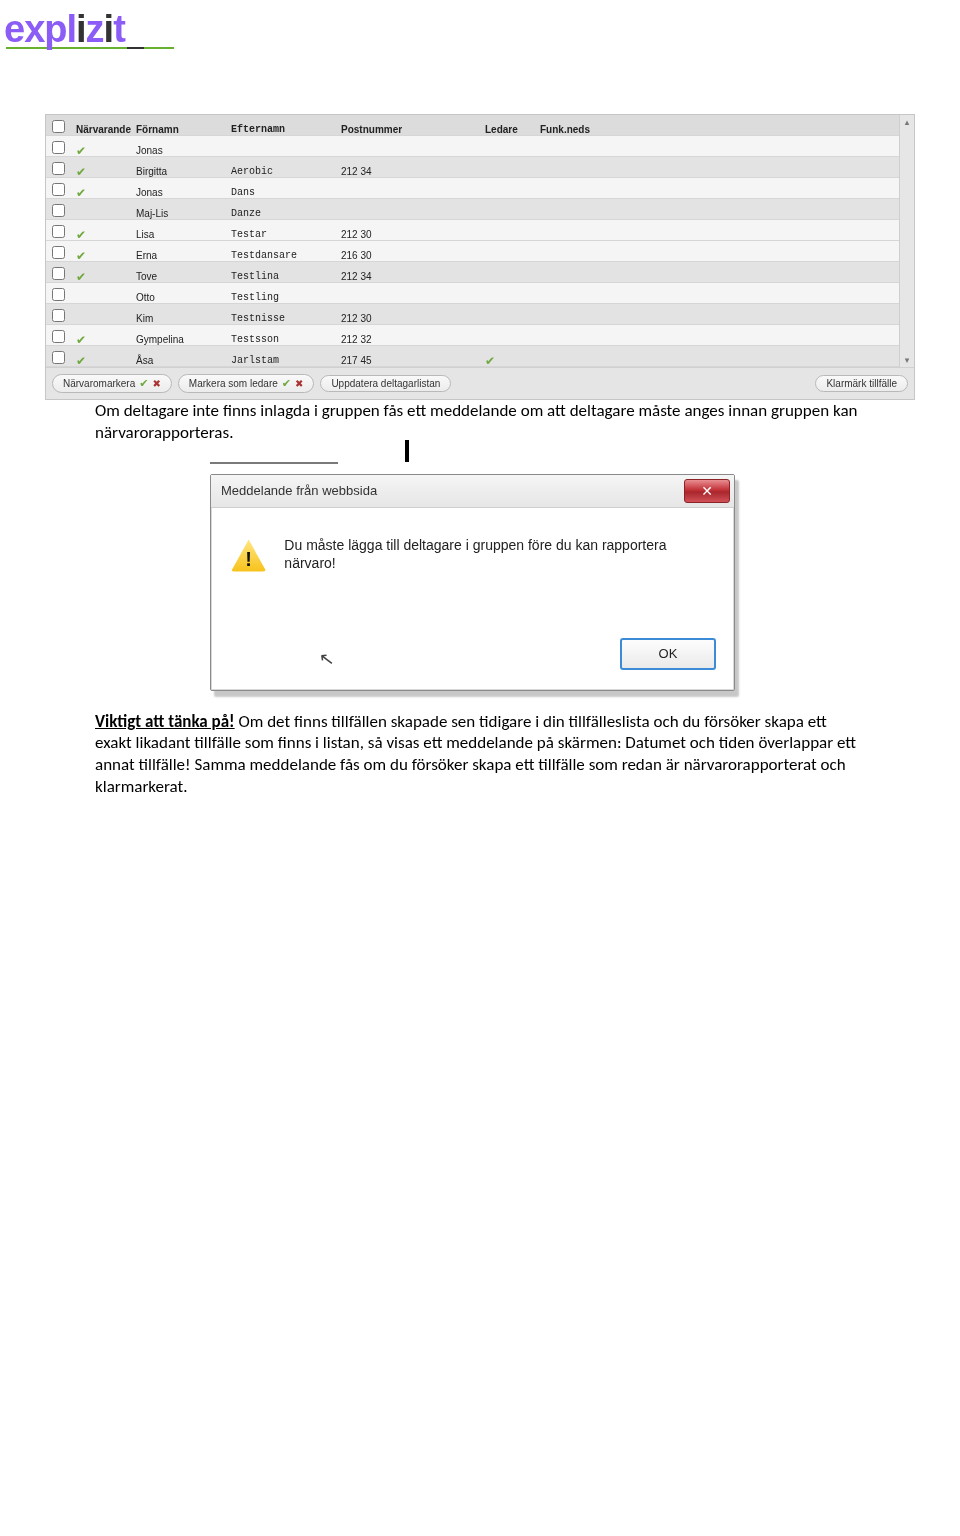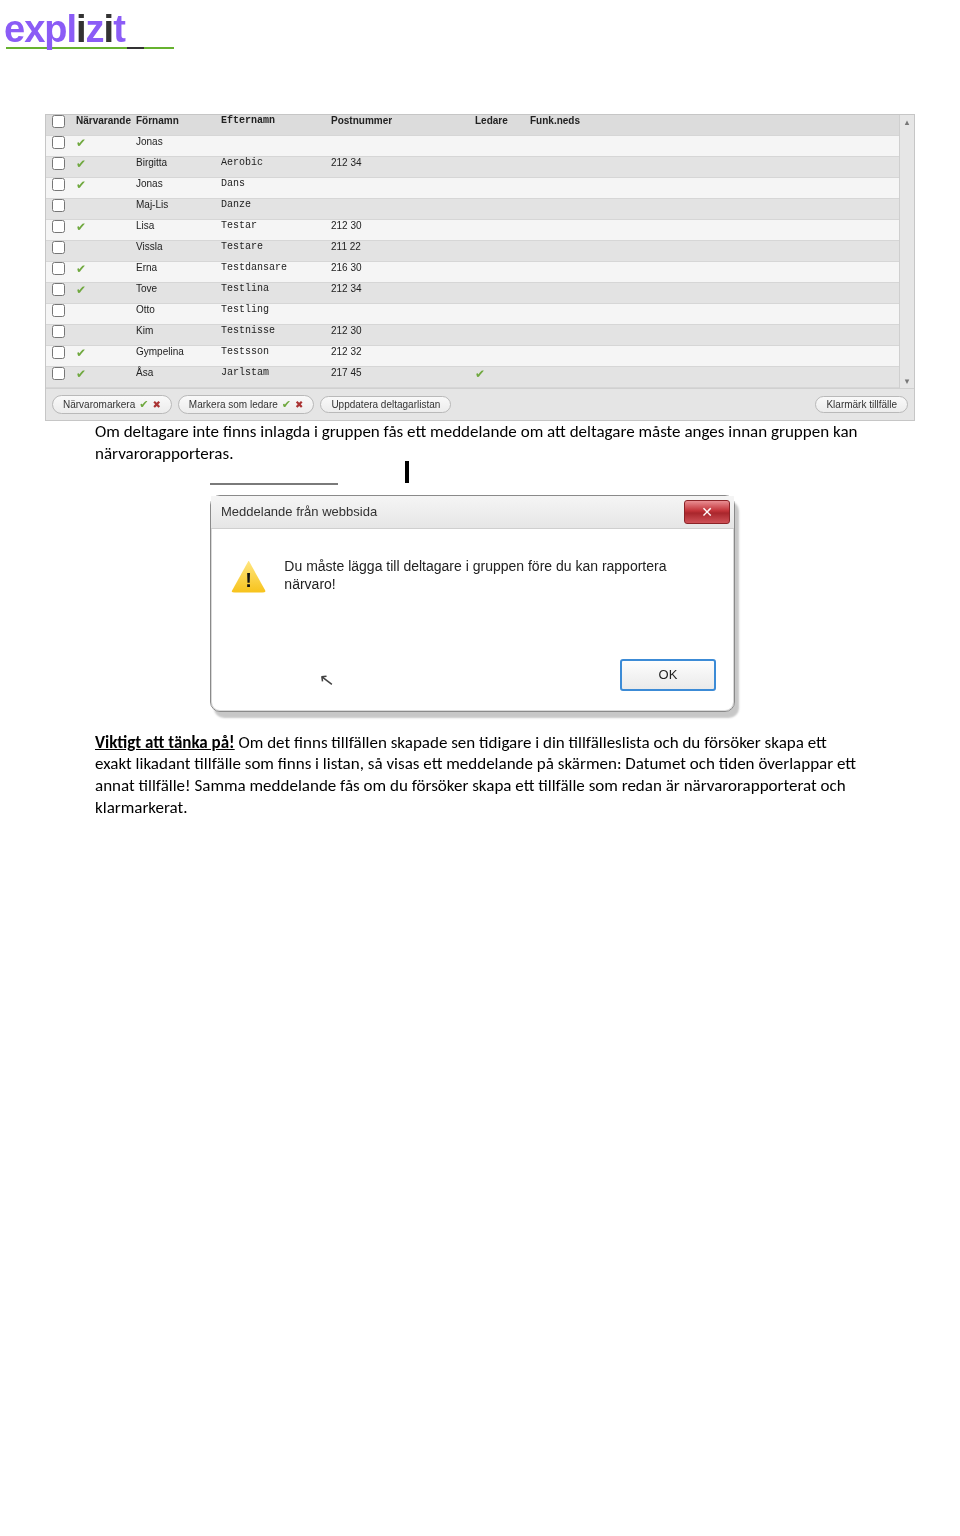--- a/index.html
+++ b/index.html
@@ -49,30 +49,30 @@
     background: #e6e6e6;
     border-left: 1px solid #cfcfcf;
     display: flex; flex-direction: column; justify-content: space-between;
     align-items: center;
     color: #777;
     font-size: 9px;
     padding: 2px 0;
   }
   .hdr-row, .d-row {
     display: flex;
-    align-items: flex-start;
+    align-items: flex-end;
     height: 20px;
     border-bottom: 1px solid #d6d6d6;
   }
   .hdr-row { background: #dcdcdc; font-weight: bold; }
   .d-row.odd  { background: #f5f5f5; }
   .d-row.even { background: #e3e3e3; }
   .c-cb   { width: 24px;  padding-left: 6px; }
   .c-pres { width: 60px; }
-  .c-fn   { width: 85px; }
+  .c-fn   { width: 95px; }
   .c-en   { width: 110px; font-family: Liberation Mono, monospace; }
   .c-pn   { width: 144px; }
   .c-le   { width: 55px; }
   .c-fu   { width: 70px; }
   .check {
     display: inline-block;
     color: #6fa83e;
     font-size: 12px;
     line-height: 1;
     transform: translateY(1px);
@@ -122,21 +122,21 @@
     left: 195px; top: -22px;
     width: 4px; height: 22px; background: #000;
   }
   .dlg-bar {
     position: absolute; left: 0; top: 0; height: 2px; width: 128px;
     background: #7a7a7a;
   }
   .dlg {
     margin-top: 12px;
     border: 1px solid #8a8a8a;
-    border-radius: 10px;
+    border-radius: 2px;
     background: #fff;
     box-shadow: 4px 6px 2px rgba(0,0,0,.22), 0 0 0 1px #d9d9d9 inset;
     font-family: "Segoe UI", Tahoma, sans-serif;
   }
   .dlg-title {
     height: 32px;
     background: linear-gradient(#f5f5f5,#e6e6e6);
     border-bottom: 1px solid #cfcfcf;
     display: flex; align-items: center;
     padding: 0 4px 0 10px;
@@ -257,29 +257,20 @@
             <div class="c-pn"></div>
             <div class="c-le"></div>
             <div class="c-fu"></div>
           </div>
           <div class="d-row odd">
             <div class="c-cb"><input type="checkbox" style=""></div>
             <div class="c-pres"><span class="check">✔</span></div>
             <div class="c-fn">Lisa</div>
             <div class="c-en">Testar</div>
             <div class="c-pn">212 30</div>
-            <div class="c-le"></div>
-            <div class="c-fu"></div>
-          </div>
-          <div class="d-row even">
-            <div class="c-cb"><input type="checkbox" style=""></div>
-            <div class="c-pres"></div>
-            <div class="c-fn">Vissla</div>
-            <div class="c-en">Testare</div>
-            <div class="c-pn">211 22</div>
             <div class="c-le"></div>
             <div class="c-fu"></div>
           </div>
           <div class="d-row odd">
             <div class="c-cb"><input type="checkbox" style=""></div>
             <div class="c-pres"><span class="check">✔</span></div>
             <div class="c-fn">Erna</div>
             <div class="c-en">Testdansare</div>
             <div class="c-pn">216 30</div>
             <div class="c-le"></div>

